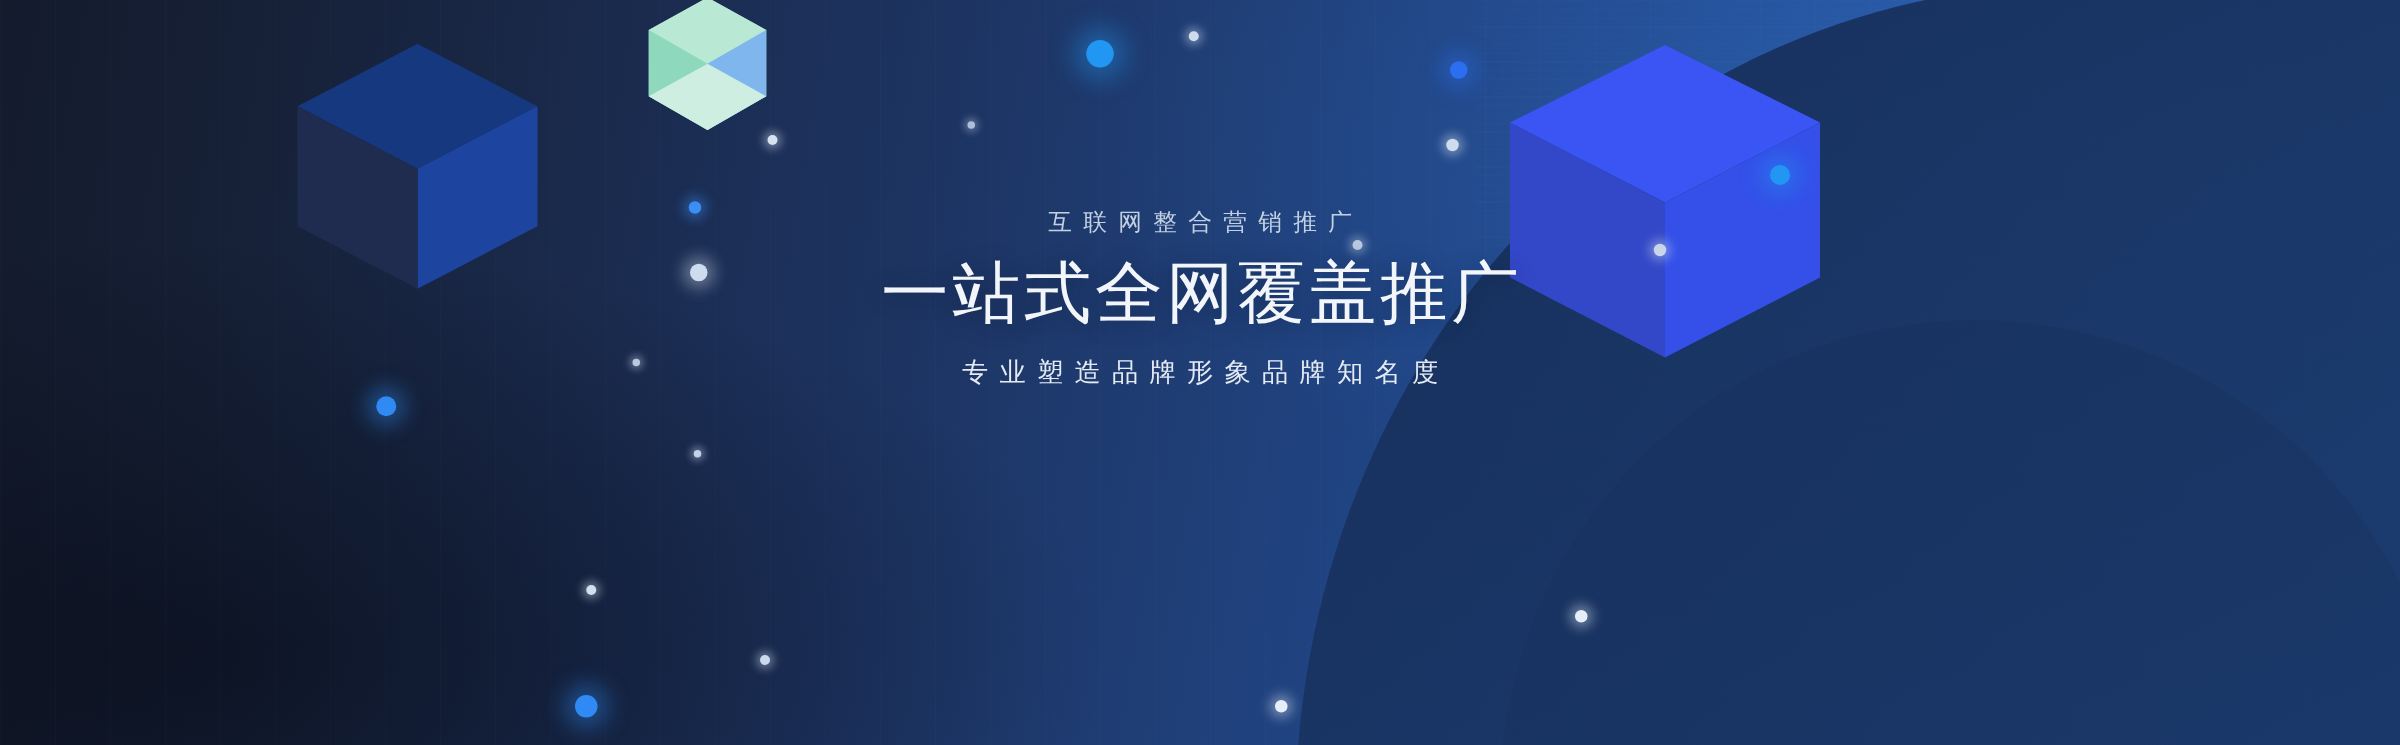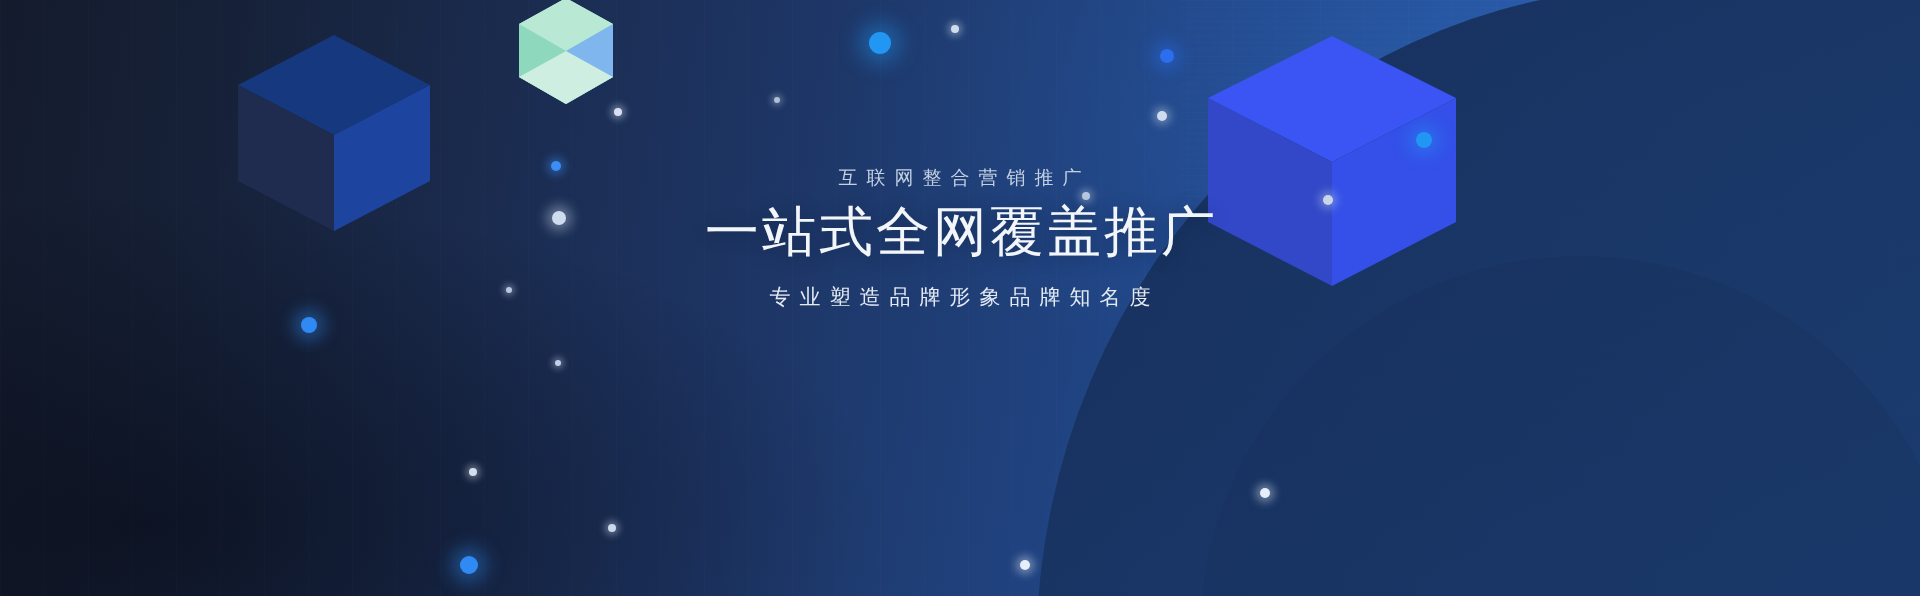--- a/index.html
+++ b/index.html
@@ -6,21 +6,21 @@
   html, body {
     margin: 0;
     padding: 0;
     background: #0d1220;
   }
   #stage {
     position: relative;
     width: 1920px;
     height: 596px;
     overflow: hidden;
-    font-family: Liberation Mono, monospace;
+    font-family: Liberation Sans, sans-serif;
     background: #1b3a6b;
   }
 
   
   .bg-base {
     position: absolute;
     inset: 0;
     background: linear-gradient(100deg,
         #141b2d 0%,
         #162036 10%,

